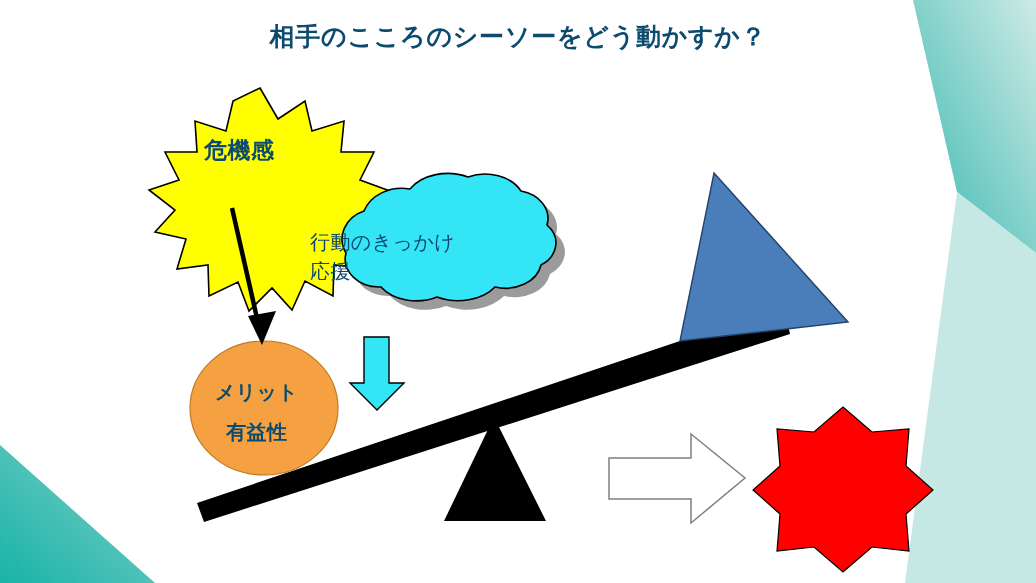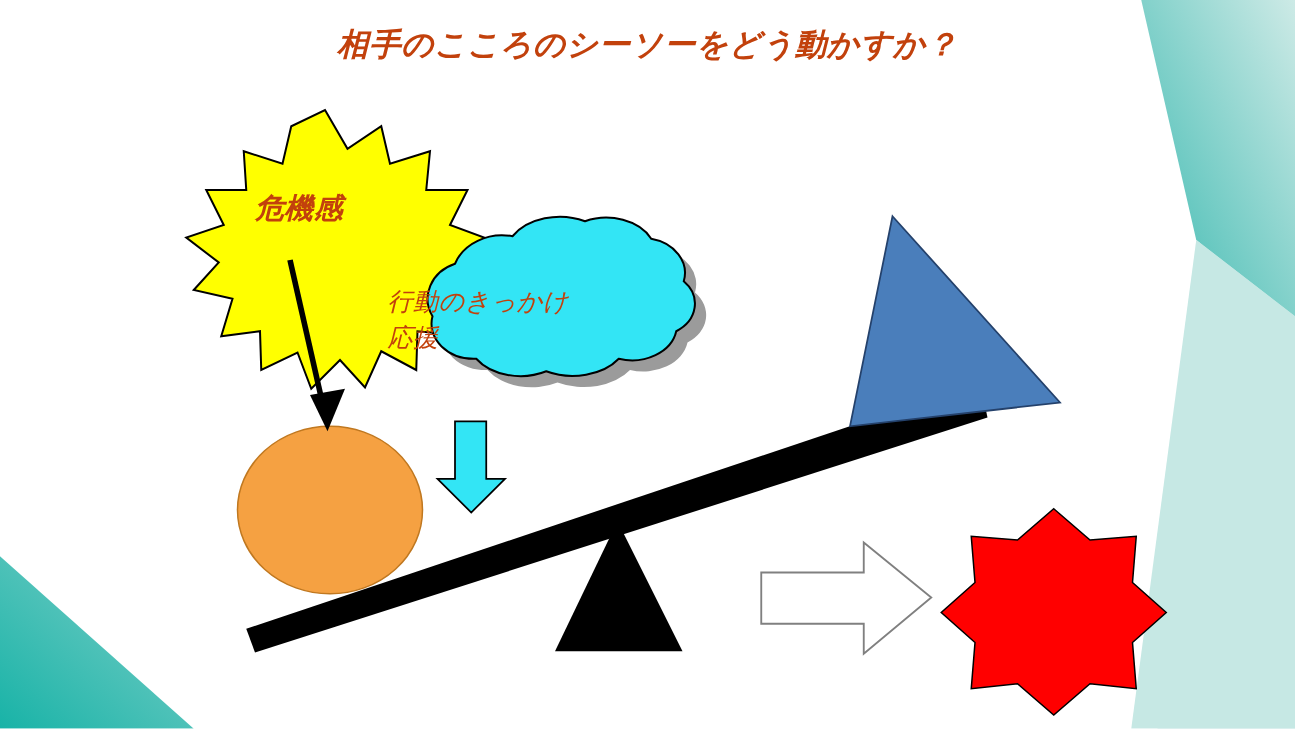--- a/index.html
+++ b/index.html
@@ -25,38 +25,37 @@
     width: 1036px;
     height: 583px;
   }
   .bg-layer { z-index: 0; }
   .art-layer { z-index: 1; }
 
   
   .txt {
     position: absolute;
     z-index: 3;
-    color: #c2410c;
+    color: #0c4a6e;
     font-weight: bold;
     white-space: pre;
     line-height: 1.28;
     letter-spacing: 0.02em;
-    font-style: italic;
   }
   #page-title {
     left: 0;
     top: 20px;
     width: 1036px;
     text-align: center;
     font-size: 25px;
     letter-spacing: 0.03em;
   }
   #kikikan-label {
     left: 204px;
-    top: 152px;
+    top: 136px;
     font-size: 23px;
   }
   #cloud-label {
     left: 310px;
     top: 228px;
     font-size: 20px;
     font-weight: normal;
     line-height: 1.45;
   }
   #demerit-label {
@@ -171,15 +170,17 @@
   </svg>
 
   <div class="txt" id="page-title">相手のこころのシーソーをどう動かすか？</div>
 
   <div class="txt" id="kikikan-label">危機感</div>
 
   <div class="txt" id="cloud-label">行動のきっかけ
 応援</div>
 
 
+  <div class="txt" id="merit-label">メリット
+有益性</div>
 
 
 </div>
 
 </body></html>

